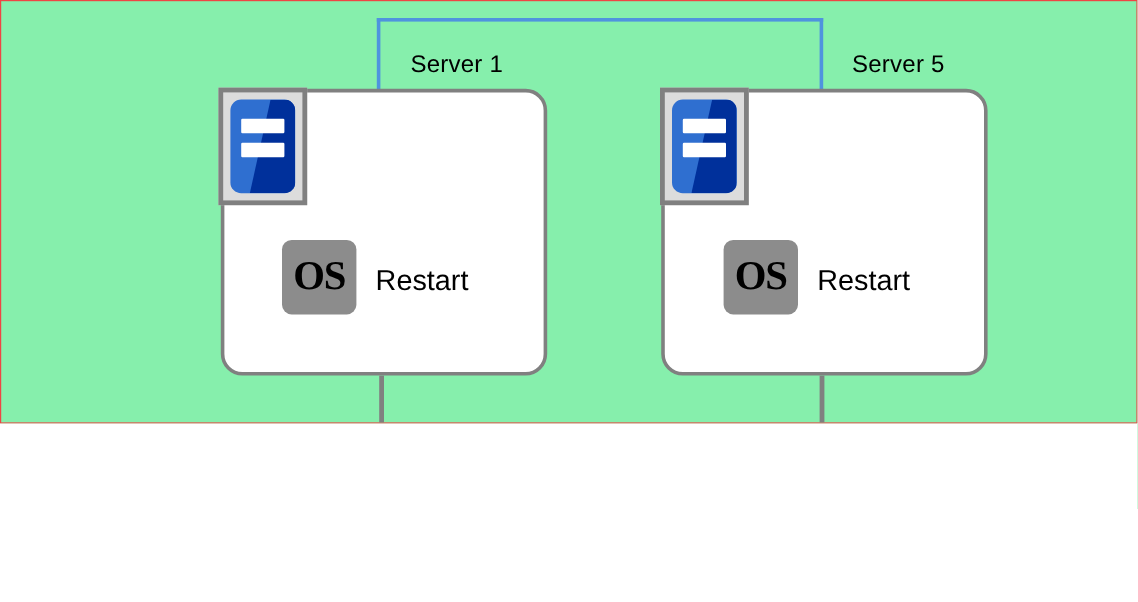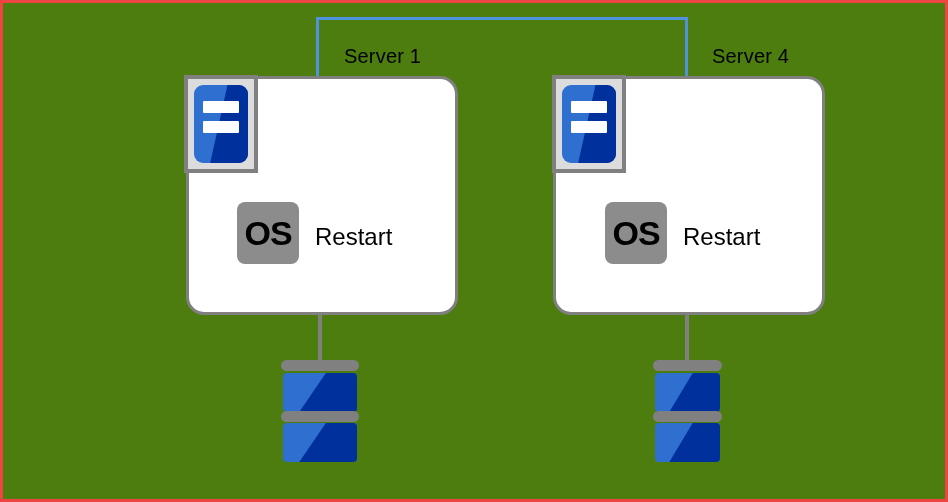--- a/index.html
+++ b/index.html
@@ -6,23 +6,23 @@
     margin: 0;
     padding: 0;
     background: #ffffff;
   }
   body {
     font-family: "Liberation Sans", sans-serif;
   }
   #canvas {
     position: relative;
     width: 948px;
-    height: 502px;
-    background: #4d7c0f;
-    border: 3px solid #ef4444;
+    height: 353px;
+    background: #86efac;
+    border: 1px solid #ef4444;
     box-sizing: border-box;
     overflow: hidden;
   }
 
   
   .ic-v {
     position: absolute;
     width: 3px;
     background: #4f93de;
   }
@@ -95,21 +95,21 @@
     width: 62px;
     height: 62px;
     background: #8c8c8c;
     border-radius: 8px;
     display: flex;
     align-items: center;
     justify-content: center;
     color: #000000;
     font-size: 34px;
     font-weight: bold;
-    font-family: Liberation Sans, sans-serif;
+    font-family: Liberation Serif, serif;
     letter-spacing: -1px;
   }
   .os-caption {
     position: absolute;
     font-size: 24px;
     color: #000000;
     white-space: nowrap;
   }
 
   
@@ -182,21 +182,21 @@
     <div class="disk-block" style="top:13px; width:74px; height:39px;">
       <div class="shade"></div>
     </div>
     <div class="disk-bar" style="top:51px; width:78px;"></div>
     <div class="disk-block" style="top:63px; width:74px; height:39px;">
       <div class="shade"></div>
     </div>
   </div>
 
 
-  <div class="server-label" style="left:709px; top:42px;">Server 4</div>
+  <div class="server-label" style="left:709px; top:42px;">Server 5</div>
 
   <div class="server-box" style="left:550px; top:73px; width:272px; height:239px;"></div>
 
   <div class="blade-frame" style="left:549px; top:72px;">
     <div class="blade-body">
       <div class="blade-dark"></div>
       <div class="blade-slot s1"></div>
       <div class="blade-slot s2"></div>
     </div>
   </div>

